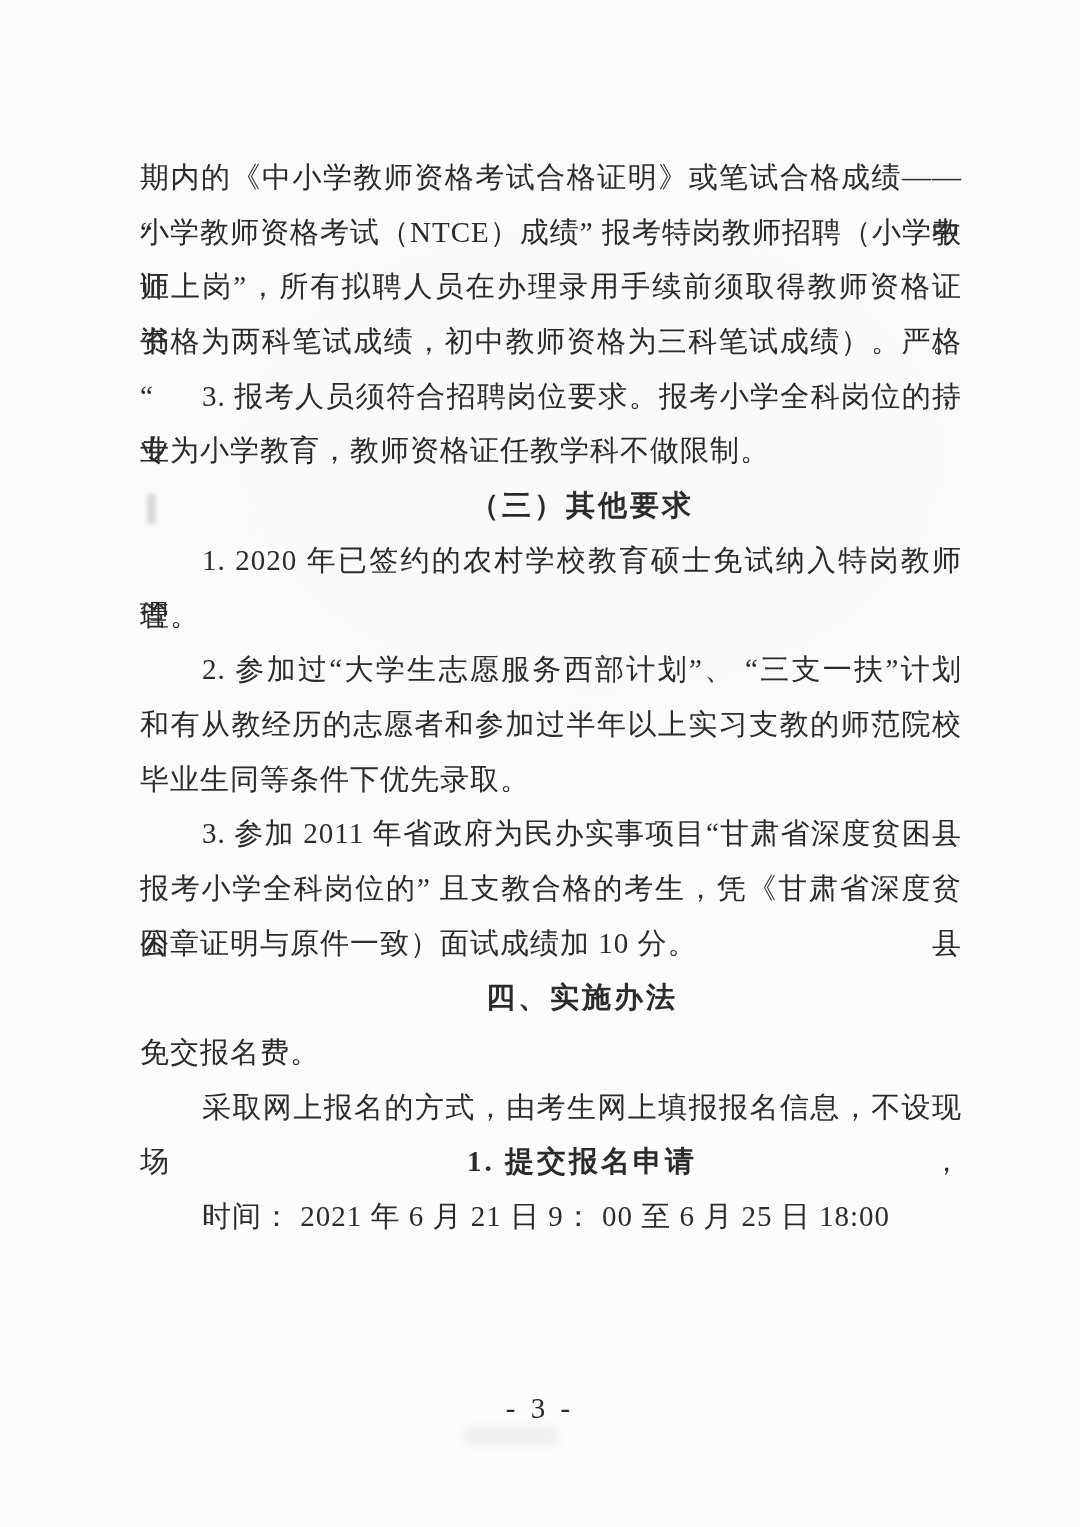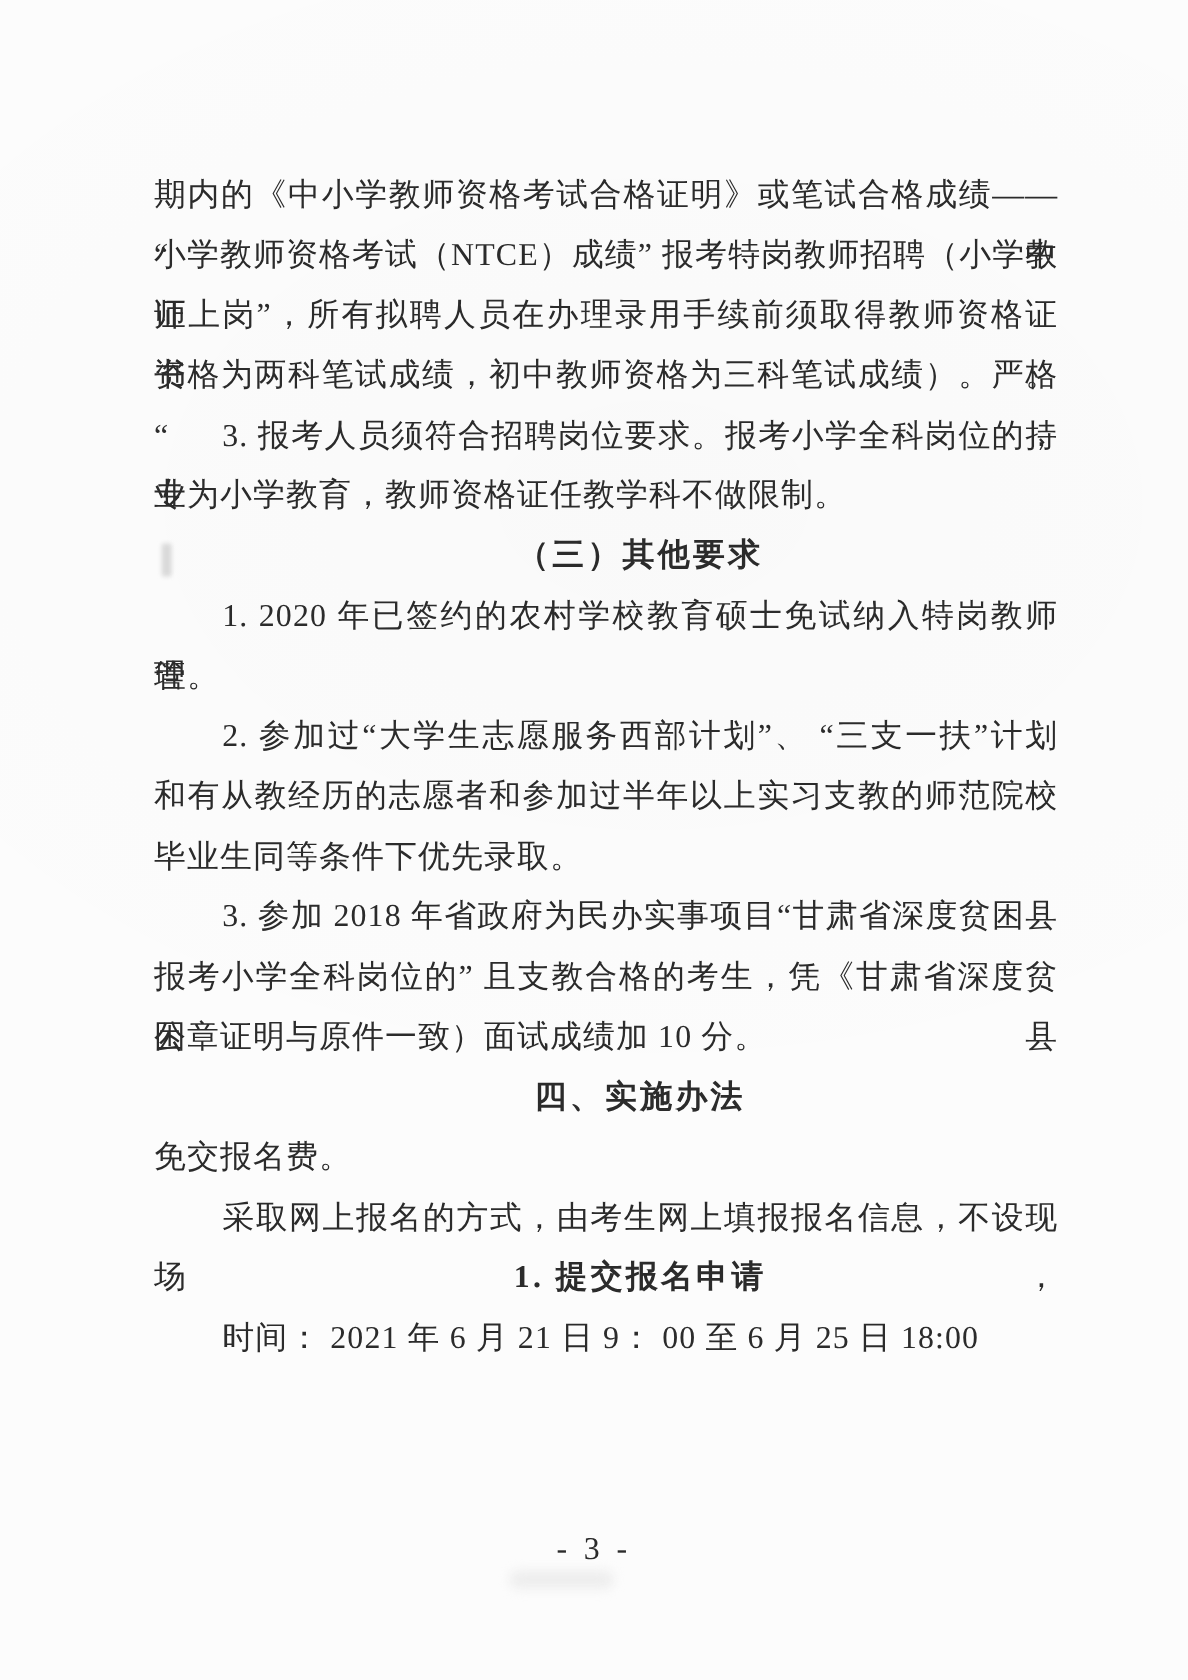--- a/index.html
+++ b/index.html
@@ -91,21 +91,21 @@
       <div class="line j">证上岗”，所有拟聘人员在办理录用手续前须取得教师资格证书。</div>
       <div class="line j">资格为两科笔试成绩，初中教师资格为三科笔试成绩）。严格“持</div>
       <div class="line j i">3. 报考人员须符合招聘岗位要求。报考小学全科岗位的，专</div>
       <div class="line">业为小学教育，教师资格证任教学科不做限制。</div>
       <div class="line i b">（三）其他要求</div>
       <div class="line j i">1. 2020 年已签约的农村学校教育硕士免试纳入特岗教师管</div>
       <div class="line">理。</div>
       <div class="line j i">2. 参加过“大学生志愿服务西部计划”、 “三支一扶”计划</div>
       <div class="line j">和有从教经历的志愿者和参加过半年以上实习支教的师范院校</div>
       <div class="line">毕业生同等条件下优先录取。</div>
-      <div class="line j i">3. 参加 2018 年省政府为民办实事项目“甘肃省深度贫困县</div>
+      <div class="line j i">3. 参加 2011 年省政府为民办实事项目“甘肃省深度贫困县</div>
       <div class="line j">报考小学全科岗位的” 且支教合格的考生，凭《甘肃省深度贫困县</div>
       <div class="line">公章证明与原件一致）面试成绩加 10 分。</div>
       <div class="line i b">四、实施办法</div>
       <div class="line">免交报名费。</div>
       <div class="line j i">采取网上报名的方式，由考生网上填报报名信息，不设现场，</div>
       <div class="line i b">1. 提交报名申请</div>
       <div class="line i">时间： 2021 年 6 月 21 日 9： 00 至 6 月 25 日 18:00</div>
     </div>
   <div class="footer">- 3 -</div>
   <div class="artifact-left-mark"></div>

